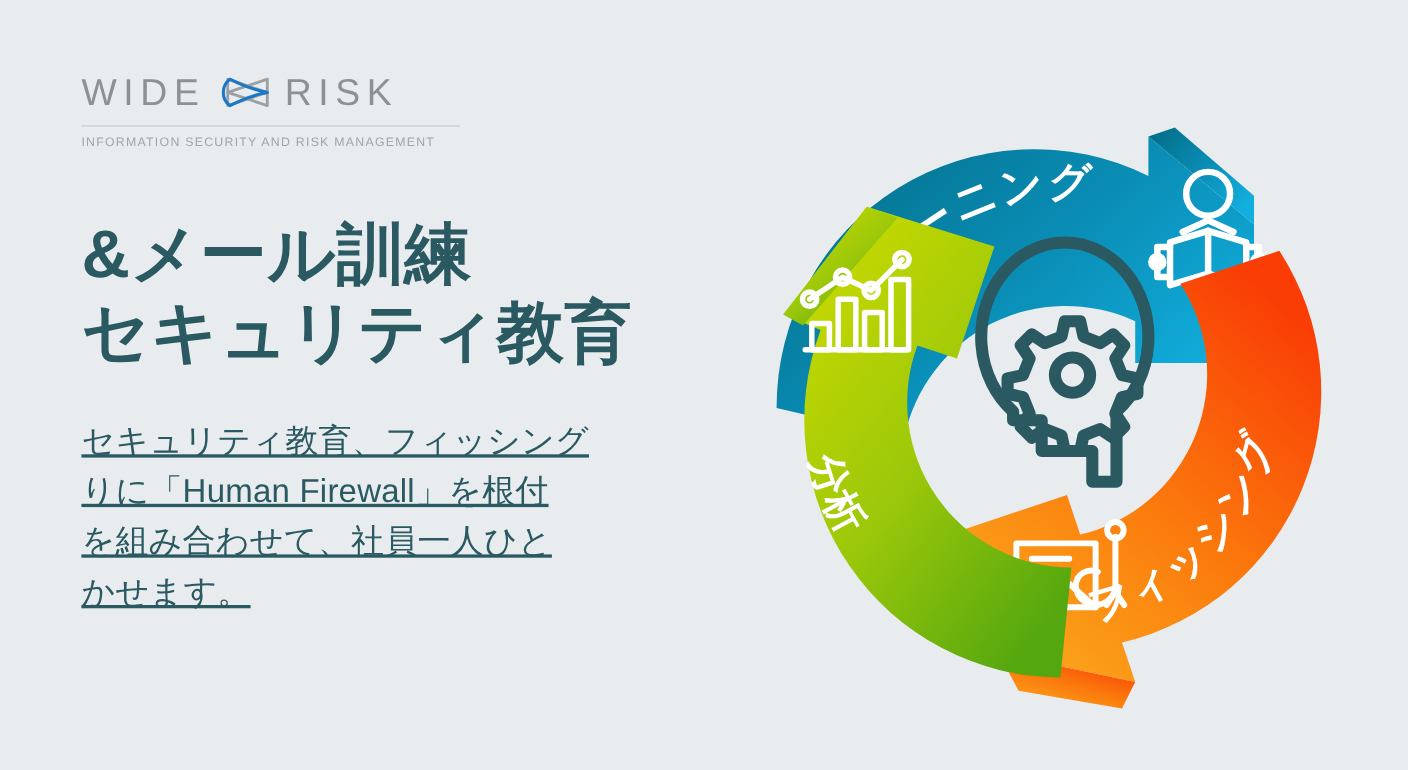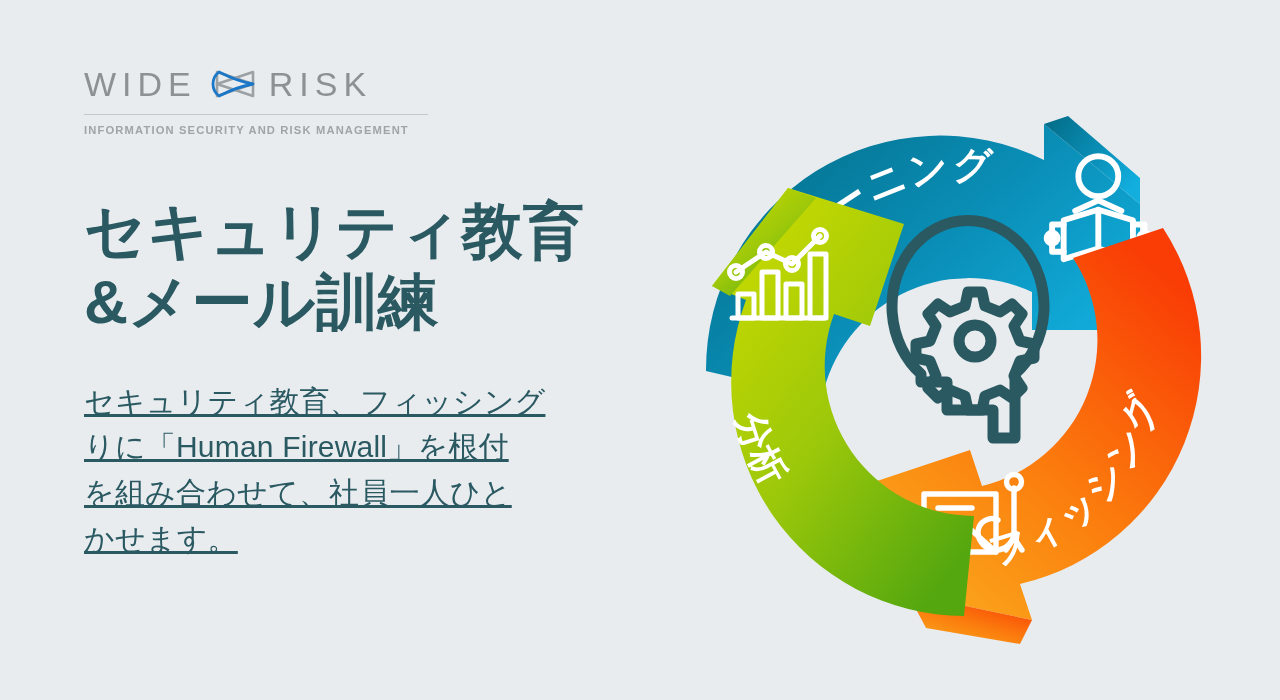--- a/index.html
+++ b/index.html
@@ -6,33 +6,32 @@
   body{
     width:1280px;height:700px;
     background:#e8ecef;
     font-family:"Liberation Sans","DejaVu Sans",sans-serif;
     overflow:hidden;
   }
   #stage{position:relative;width:1280px;height:700px;}
 
   
   .left{
-    position:absolute;left:84px;top:60px;width:560px;
+    position:absolute;left:74px;top:60px;width:560px;
   }
   .logo{position:relative;height:80px;}
   .logo-row{display:flex;align-items:center;height:48px;}
   .logo-word{
     font-size:34px;letter-spacing:6px;color:#8d9194;font-weight:400;
     line-height:1;
   }
   .logo-mark{width:56px;height:40px;margin:0 6px 0 10px;flex:0 0 auto;}
   .logo-sub{
     margin-top:9px;font-size:11.2px;letter-spacing:1.15px;color:#a0a4a7;
     white-space:nowrap;
-    font-weight:bold;
   }
   .logo-rule{
     width:344px;height:1px;background:#c3c7ca;margin-top:6px;margin-bottom:7px;
   }
 
   h1.headline{
     margin:56px 0 0 0;
     font-size:61px;line-height:1.17;font-weight:700;color:#2a5962;
     letter-spacing:0.5px;
   }
@@ -74,22 +73,22 @@
           <path d="M12 8 C4 14 4 26 12 32 C22 27 34 22 46 20 C34 18 22 13 12 8 Z" fill="none" stroke="#1b77c8" stroke-width="2.8" stroke-linejoin="round" stroke-linecap="round"></path>
         </svg>
 
         <span class="logo-word">RISK</span>
       </div>
       <div class="logo-rule"></div>
       <div class="logo-sub">INFORMATION SECURITY AND RISK MANAGEMENT</div>
     </div>
 
     <h1 class="headline">
+      <span class="ln">&amp;メール訓練</span>
       <span class="ln">セキュリティ教育</span>
-      <span class="ln">&amp;メール訓練</span>
     </h1>
 
     <p class="lede">
       <span class="ln">セキュリティ教育、フィッシング</span>
       <span class="ln">りに「Human Firewall」を根付</span>
       <span class="ln">を組み合わせて、社員一人ひと</span>
       <span class="ln">かせます。</span>
     </p>
   </div>
 

